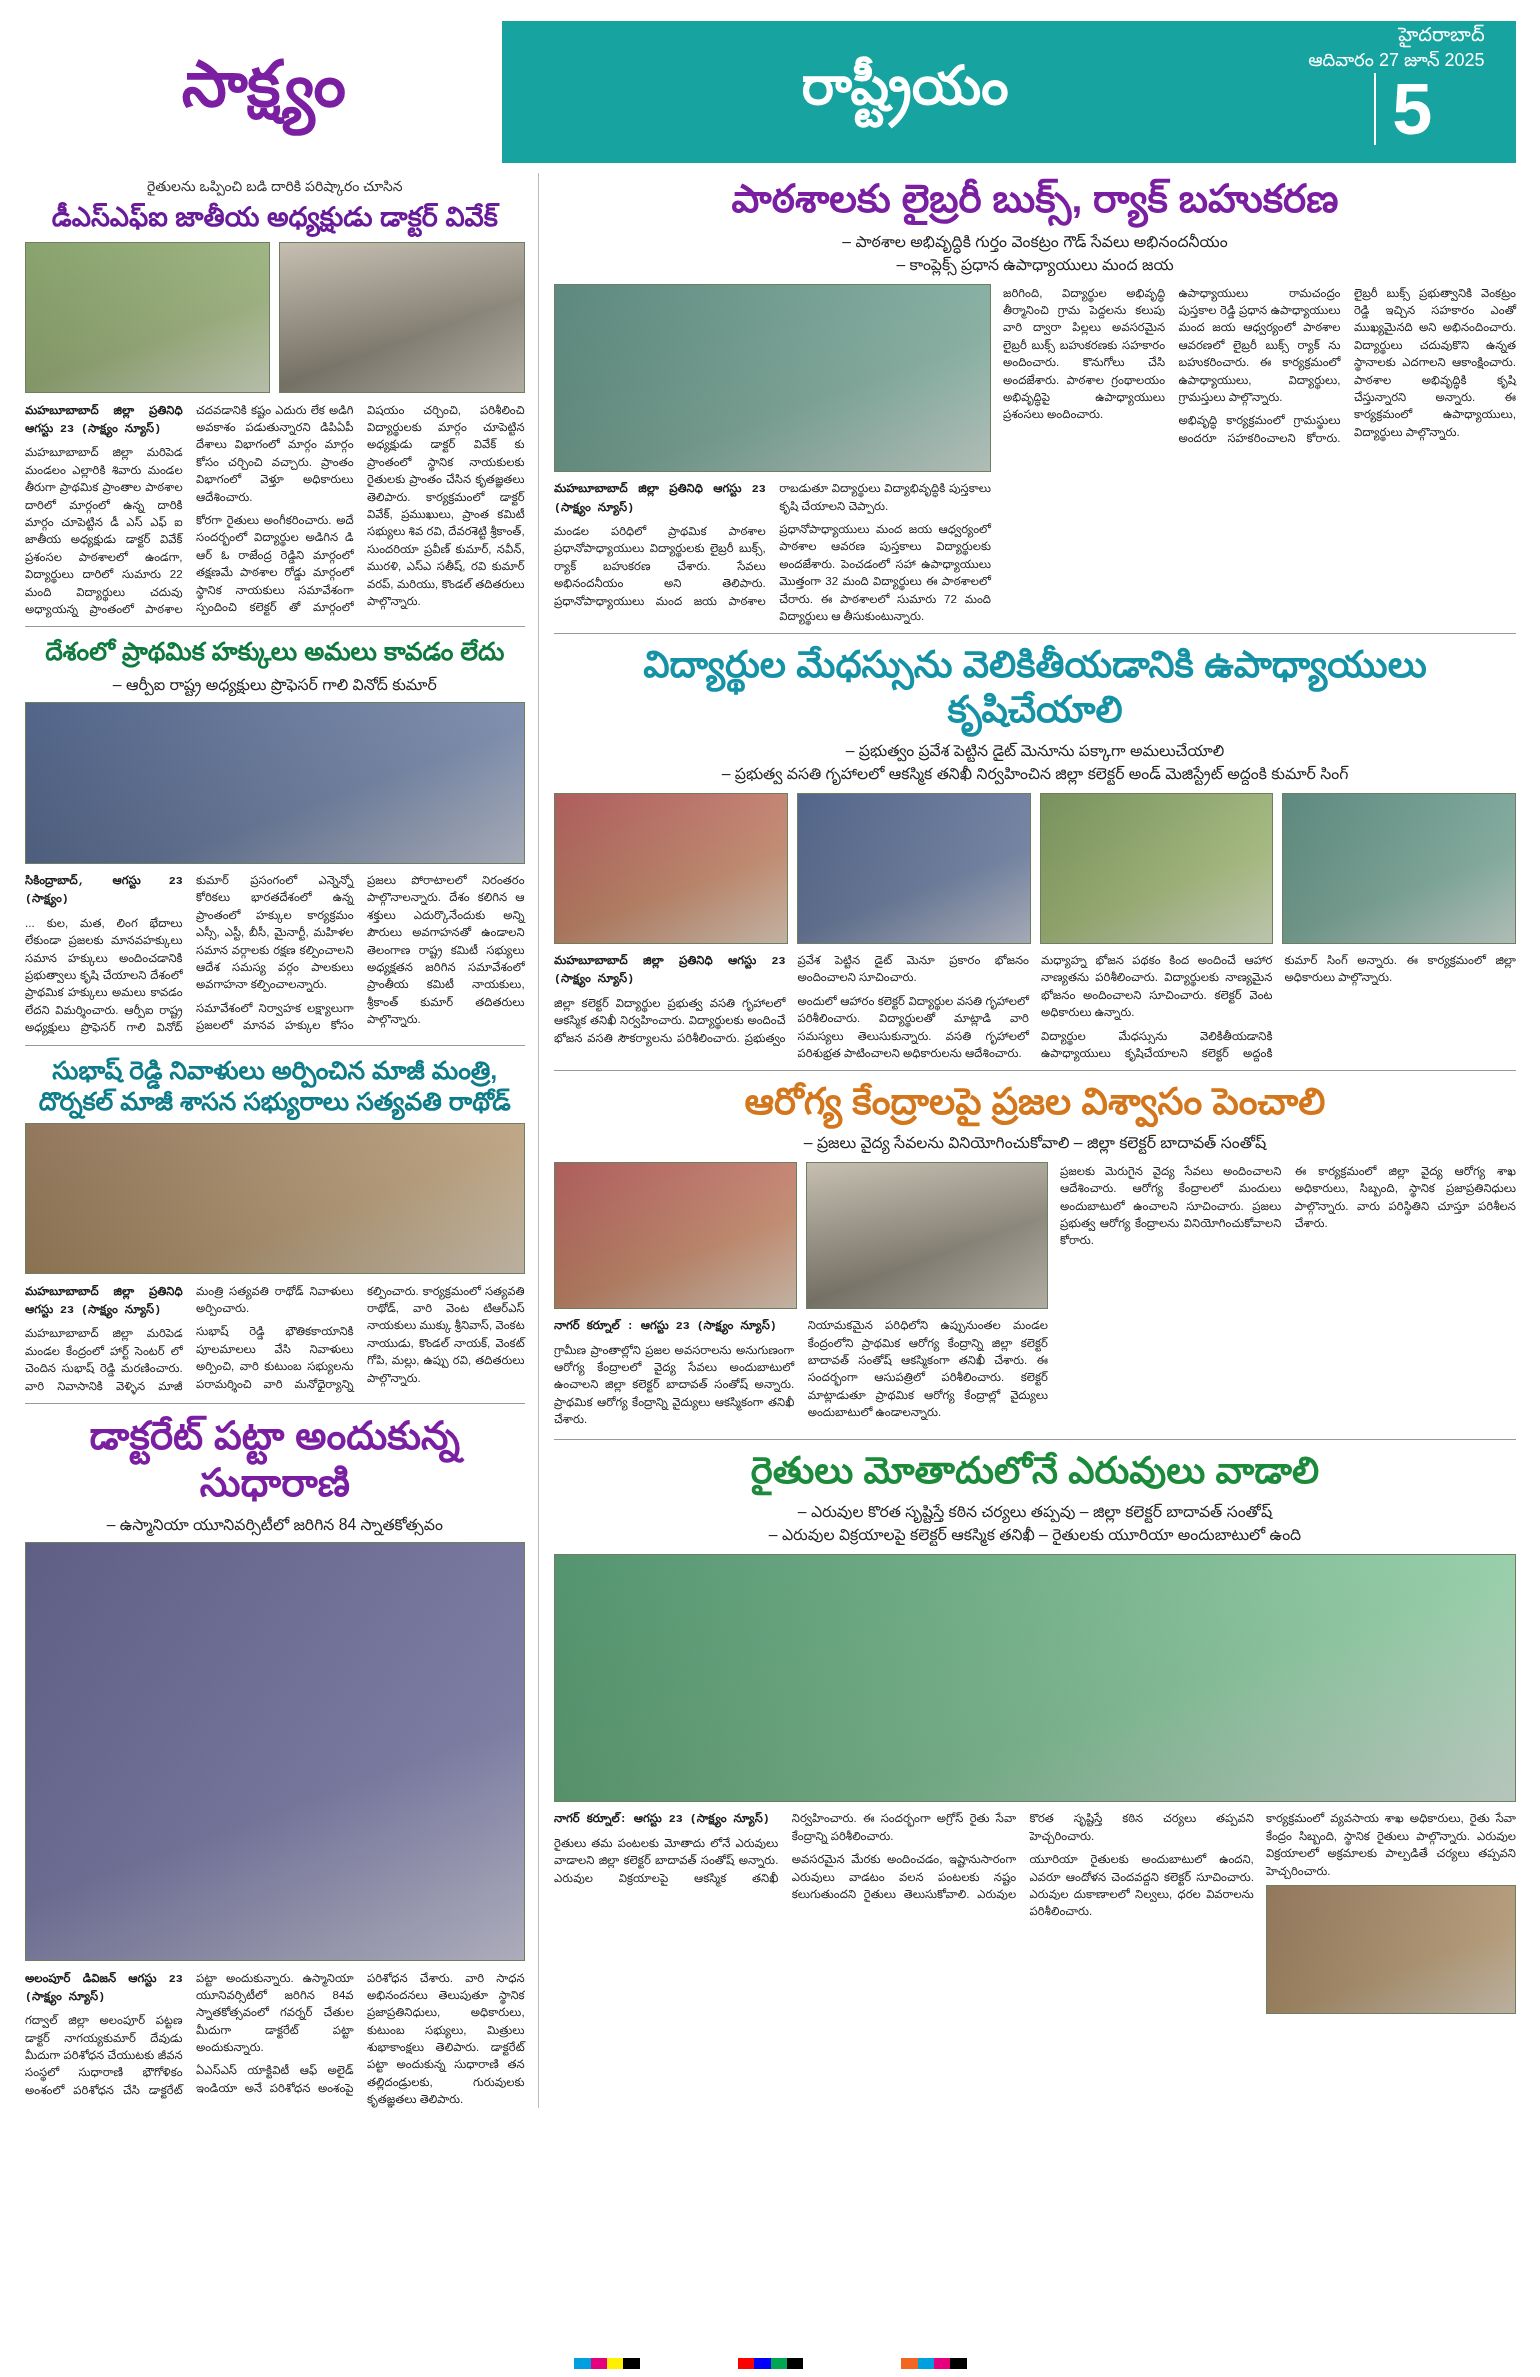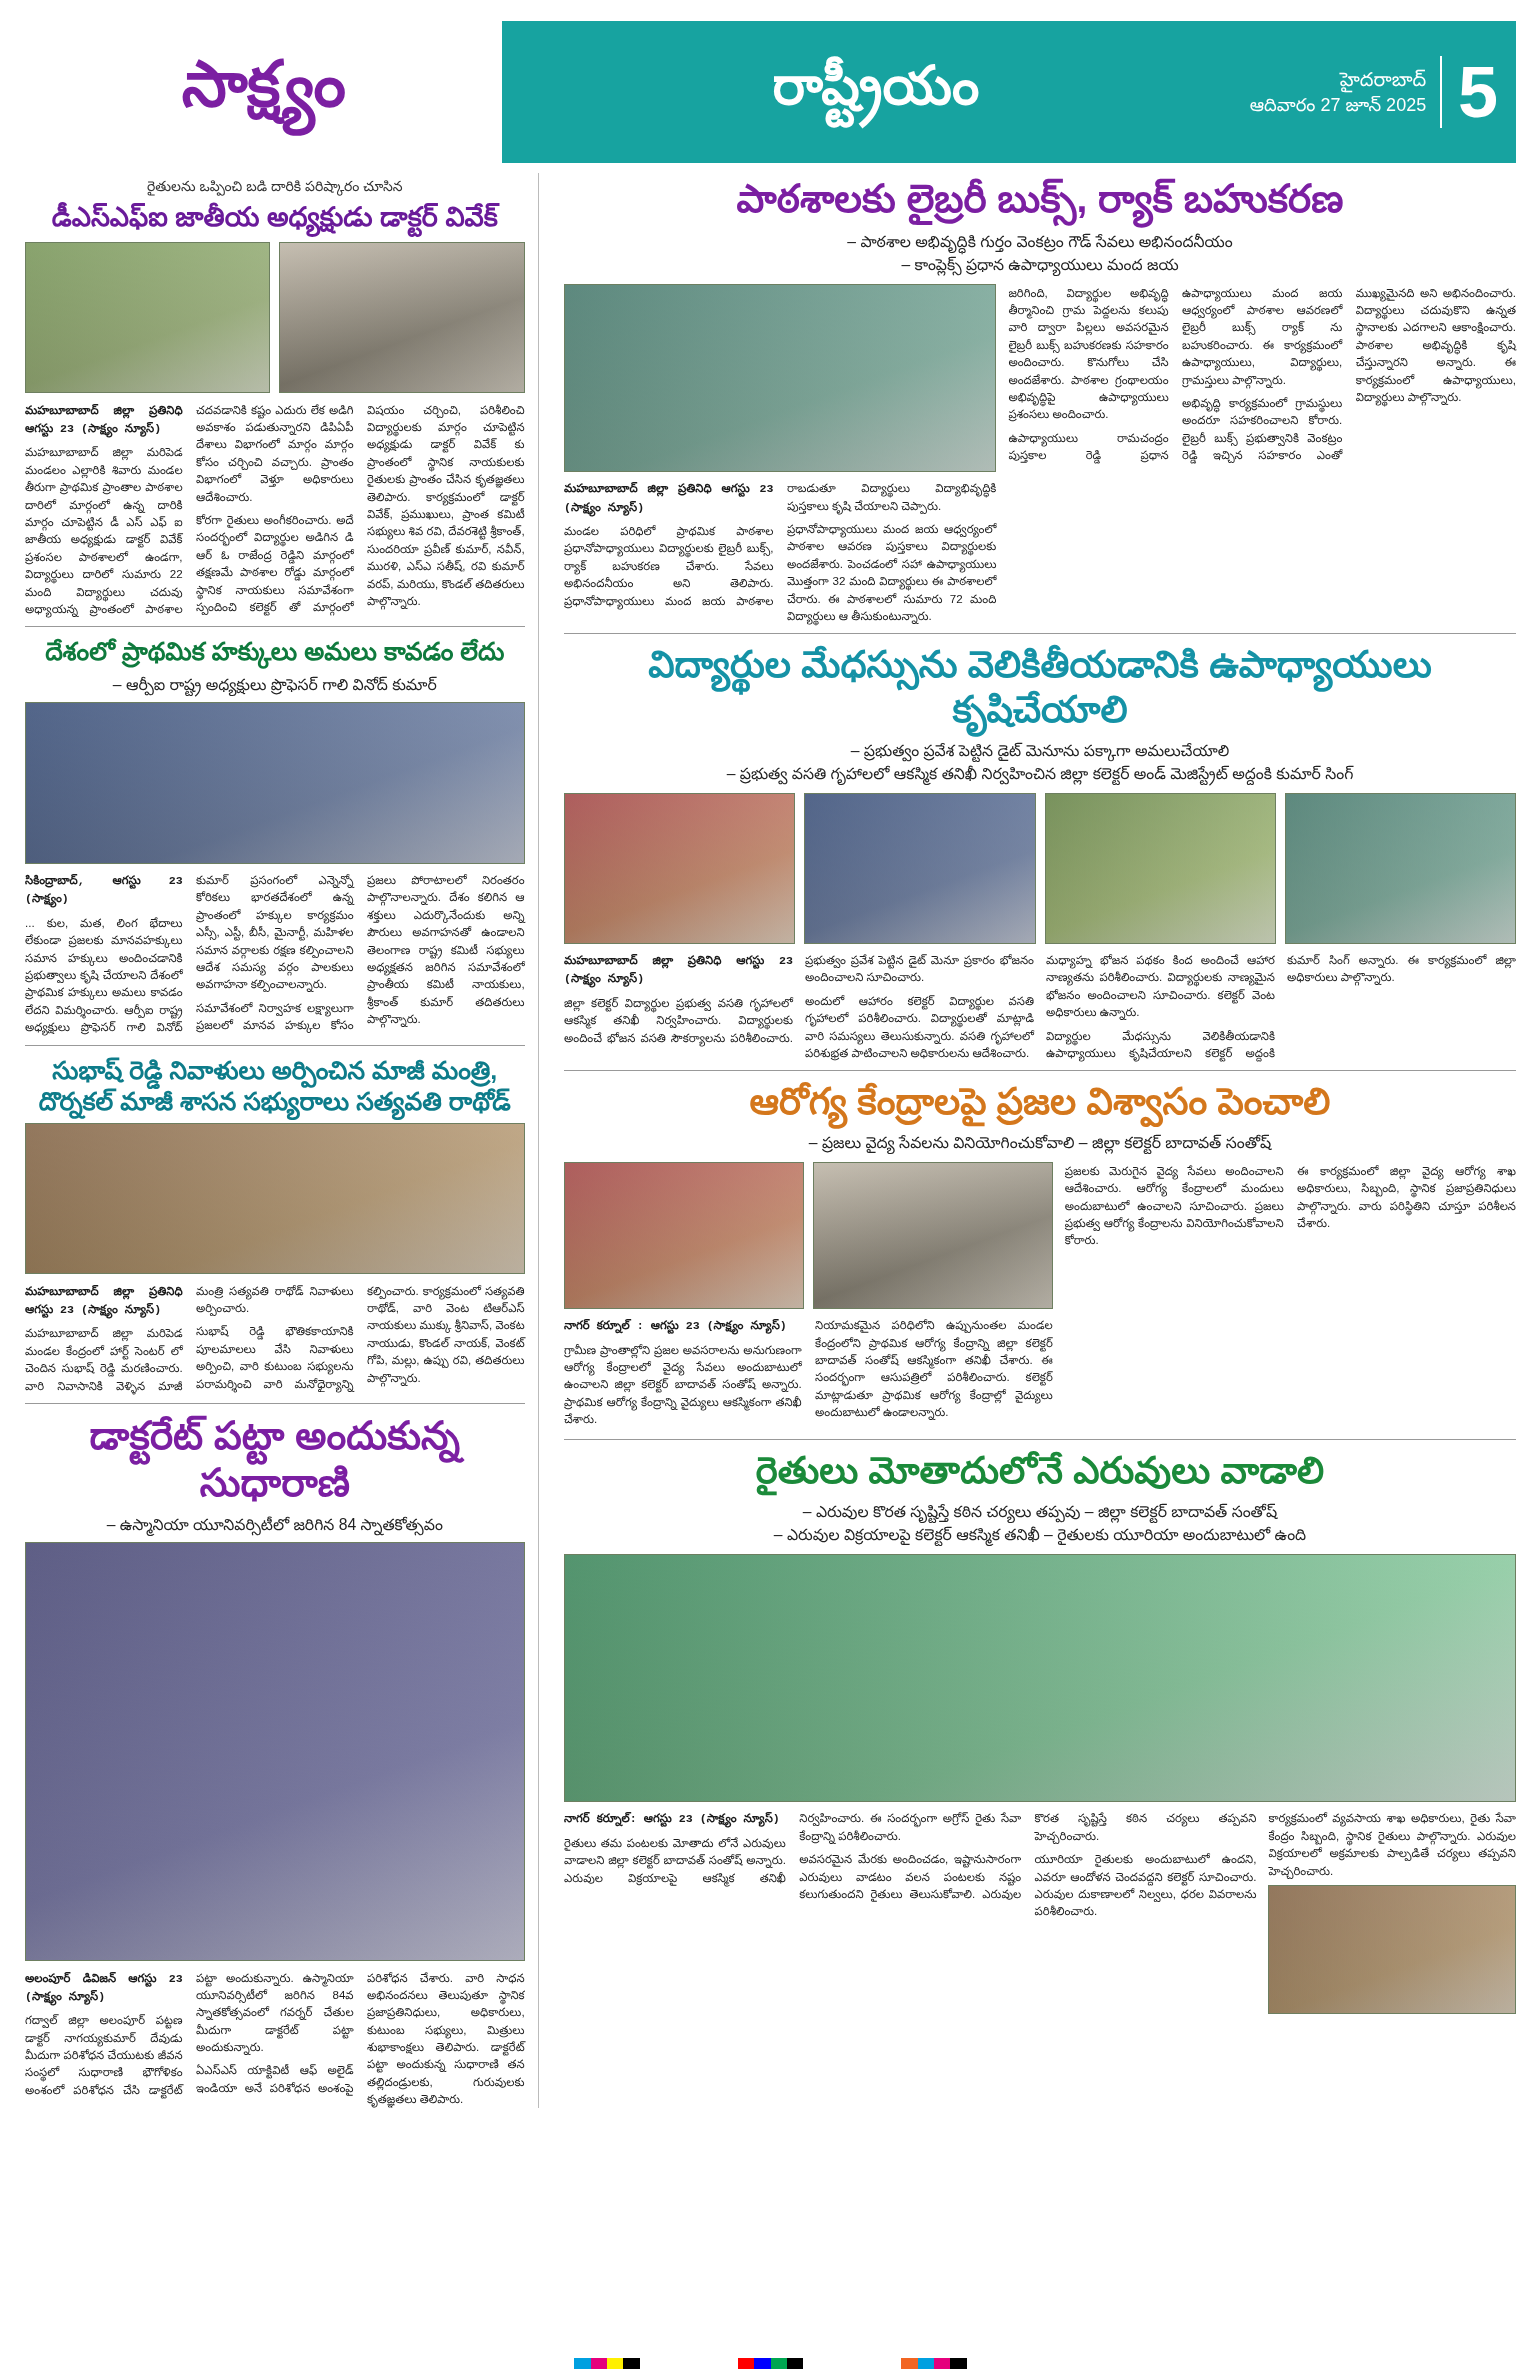--- a/index.html
+++ b/index.html
@@ -5,28 +5,28 @@
   html,body{margin:0;padding:0;background:#ffffff;}
   body{width:1541px;height:2377px;font-family:"Liberation Sans",sans-serif;color:#111;}
   .page{position:relative;width:1541px;height:2377px;background:#fff;box-sizing:border-box;padding:21px 25px 0 25px;}
 
   
   .masthead{display:flex;align-items:stretch;border:0;height:142px;background:#fff;}
   .mast-left{width:477px;display:flex;align-items:center;justify-content:center;}
   .mast-logo{font-family:"Liberation Sans",sans-serif;font-size:64px;font-weight:bold;color:#7b1fa2;letter-spacing:-0.7px;}
   .mast-mid{flex:1;background:#17a3a0;display:flex;align-items:center;justify-content:center;color:#fff;position:relative;}
   .mast-mid-title{font-size:54px;font-weight:bold;}
-  .mast-right{background:#17a3a0;color:#fff;display:flex;align-items:center;padding-right:18px;}
+  .mast-right{background:#17a3a0;color:#fff;display:flex;align-items:center;padding-right:18px;flex-direction:column;}
   .mast-date{text-align:right;padding-right:13.4px;line-height:1.4;}
   .mast-city{font-size:19.4px;}
   .mast-day{font-size:18px;}
   .mast-pagenum{font-size:72px;font-weight:bold;border-left:2.2px solid #fff;padding-left:16.4px;line-height:1;}
 
   
-  .content{display:flex;gap:10px;margin-top:10.4px;}
+  .content{display:flex;gap:0;margin-top:10.4px;}
   .col-left{width:514px;padding-right:13.4px;box-sizing:border-box;border-right:0.7px solid #bbb;}
   .col-right{flex:1;padding-left:15px;box-sizing:border-box;}
 
   .kicker{text-align:center;font-size:14px;color:#333;margin:4.5px 0 3px;}
   .head-purple{text-align:center;color:#6a1b9a;font-weight:bold;font-size:27px;line-height:1.25;margin:1.5px 0 7.5px;}
   .head-green{text-align:center;color:#0f7a3d;font-weight:bold;font-size:25px;line-height:1.25;margin:3px 0 6px;}
   .head-teal{text-align:center;color:#0e7c8a;font-weight:bold;font-size:25px;line-height:1.25;margin:3px 0 6px;}
   .head-big-purple{text-align:center;color:#7b1fa2;font-weight:bold;font-size:39px;line-height:1.2;margin:3px 0 7.5px;}
   .head-big-green{text-align:center;color:#1b8a3a;font-weight:bold;font-size:37px;line-height:1.2;margin:3px 0 7.5px;}
   .head-big-teal{text-align:center;color:#1592a6;font-weight:bold;font-size:37px;line-height:1.2;margin:3px 0 7.5px;}

